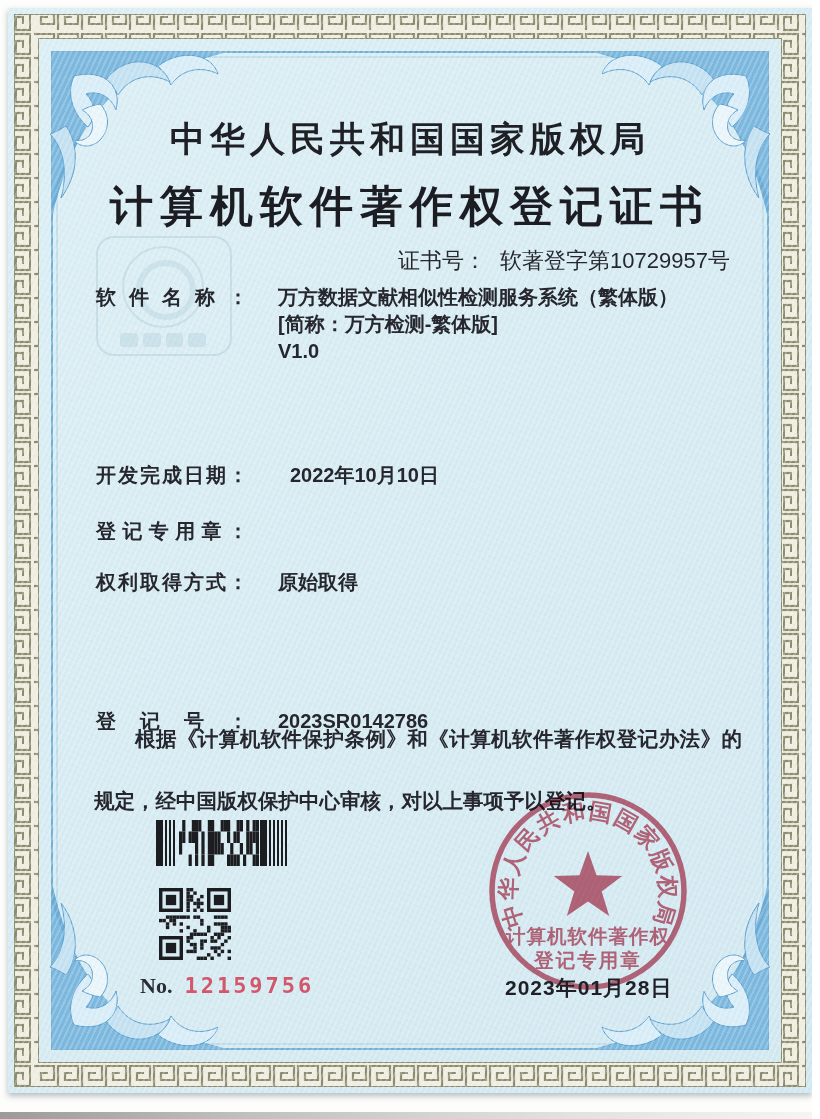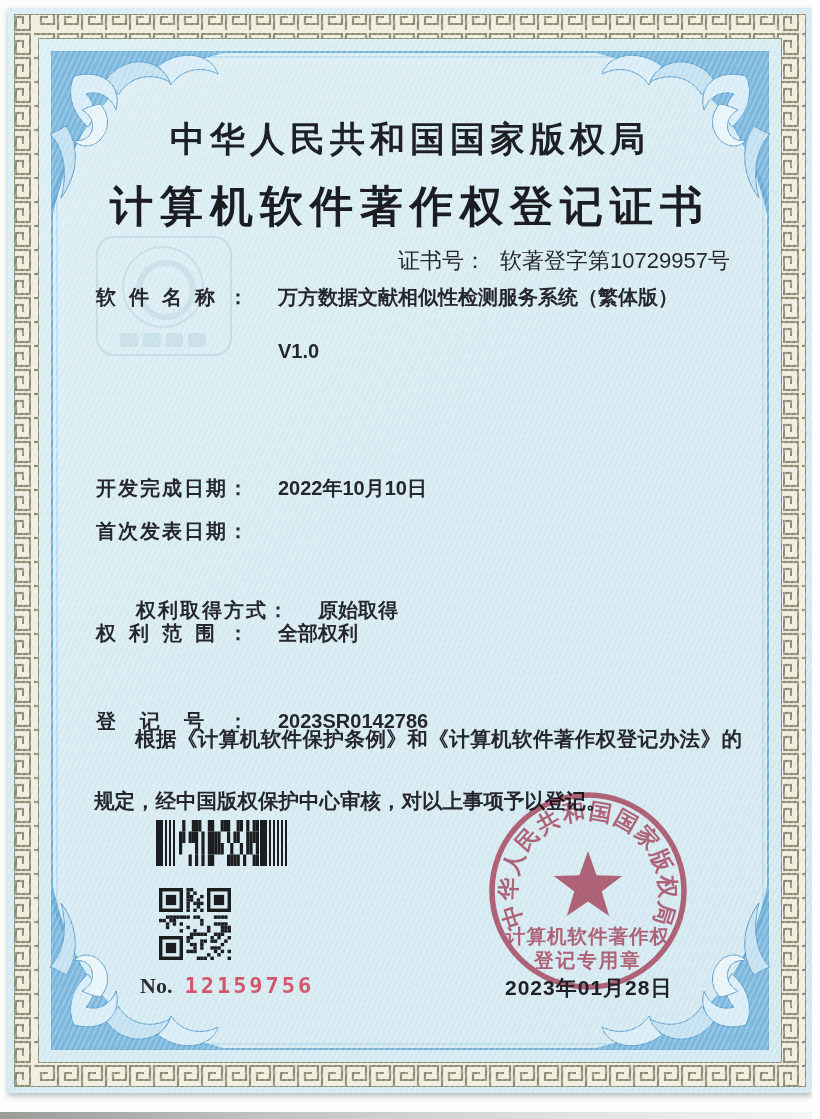--- a/index.html
+++ b/index.html
@@ -34,23 +34,23 @@
     position:absolute;top:238px;right:82px;font-size:22px;font-weight:normal;color:#26272e;
   }
   .certno-row .lbl{margin-right:14px;}
 
   .field-row{position:absolute;left:88px;right:66px;display:flex;align-items:flex-start;
     font-size:20px;font-weight:bold;color:#26272e;}
   .field-label{width:152px;flex:0 0 152px;text-align:justify;text-align-last:justify;}
   .field-value{margin-left:30px;line-height:1.36;}
   .row-swname{top:276px;}
   .row-owner{top:364px;}
-  .row-dev{top:467px;}
+  .row-dev{top:454px;gap:12px;}
   .row-pub{top:510px;}
-  .row-acq{top:589px;margin-left:40px;}
+  .row-acq{top:561px;}
   .row-scope{top:612px;}
   .row-regno{top:661px;margin-top:39px;}
 
   .statement{
     position:absolute;top:700px;left:86px;right:70px;
     font-size:20.5px;font-weight:bold;color:#26272e;
     line-height:62px;text-indent:2em;text-align:justify;
   }
 
   .embossed{
@@ -151,44 +151,40 @@
       <div class="main-title">计算机软件著作权登记证书</div>
 
       <div class="certno-row">
         <span class="lbl">证书号：</span><span>软著登字第10729957号</span>
       </div>
 
       <div class="field-row row-swname">
         <span class="field-label">软件名称：</span>
         <span class="field-value">
           <span>万方数据文献相似性检测服务系统（繁体版）</span><br>
-          <br>
+          <span>[简称：万方检测-繁体版]</span><br>
           <span>V1.0</span>
         </span>
       </div>
 
 
       <div class="field-row row-dev">
         <span class="field-label">开发完成日期：</span>
         <span class="field-value">2022年10月10日</span>
       </div>
 
       <div class="field-row row-pub">
-        <span class="field-label">首次发表日期：</span>
+        <span class="field-label">登记专用章：</span>
       </div>
 
       <div class="field-row row-acq">
         <span class="field-label">权利取得方式：</span>
         <span class="field-value">原始取得</span>
       </div>
 
-      <div class="field-row row-scope">
-        <span class="field-label">权利范围：</span>
-        <span class="field-value">全部权利</span>
-      </div>
 
       <div class="field-row row-regno">
         <span class="field-label">登记号：</span>
         <span class="field-value">2023SR0142786</span>
       </div>
 
       <div class="statement">根据《计算机软件保护条例》和《计算机软件著作权登记办法》的规定，经中国版权保护中心审核，对以上事项予以登记。</div>
 
       <svg class="barcode" id="barcode-svg" viewBox="0 0 132 46" xmlns="http://www.w3.org/2000/svg" aria-hidden="true">
           <rect x="0" y="0" width="7" height="46" fill="#1c1d20"></rect>

